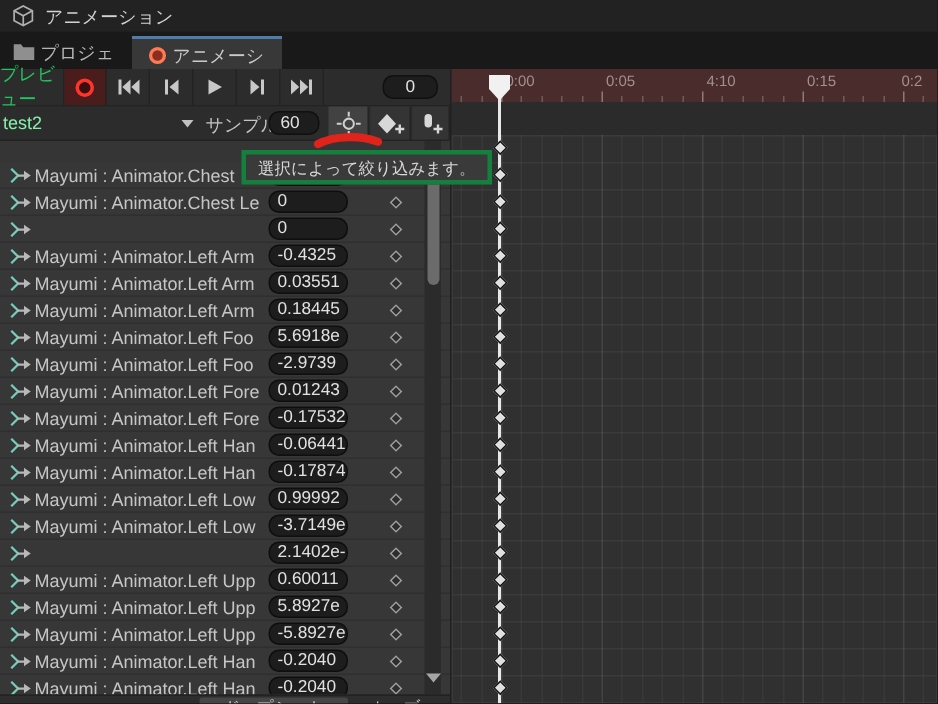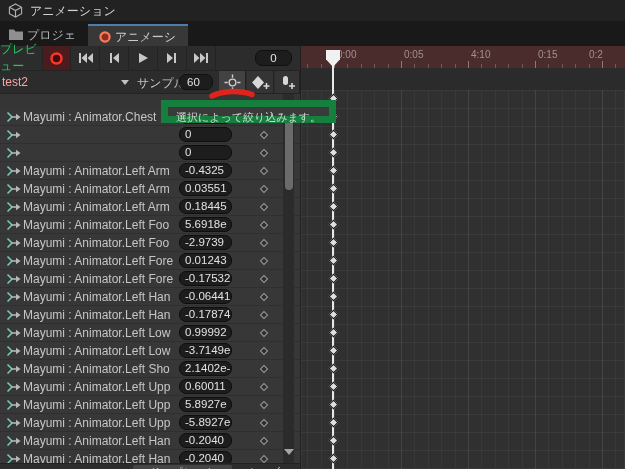--- a/index.html
+++ b/index.html
@@ -28,21 +28,21 @@
   #btn-record{left:43px;width:28px;background:#4a1c1c;}
   #btn-first{left:71px;width:29px;}
   #btn-prevkey{left:100px;width:29px;}
   #btn-play{left:129px;width:29px;}
   #btn-nextkey{left:158px;width:29px;}
   #btn-lastkey{left:187px;width:29px;}
   #framefield{position:absolute;left:255px;top:4px;width:37px;height:16px;background:#1d1d1d;
       border:1px solid #101010;border-radius:7px;color:#e2e2e2;text-align:center;line-height:14px;font-size:11.5px;}
   
   #tb2{left:0;top:71px;width:300px;height:23px;background:#2c2c2c;border-bottom:1px solid #232323;}
-  #clipname{position:absolute;left:2px;top:4px;color:#fca5a5;}
+  #clipname{position:absolute;left:2px;top:4px;color:#86efac;}
   #clip-arrow{position:absolute;left:121px;top:9px;width:0;height:0;border-left:4px solid transparent;border-right:4px solid transparent;border-top:5px solid #c2c2c2;}
   #samplelabel{position:absolute;left:137px;top:4px;color:#c4c4c4;}
   #samplefield{position:absolute;left:179px;top:3px;width:34px;height:16px;background:#1d1d1d;border:1px solid #101010;border-radius:7px;color:#e2e2e2;line-height:14px;padding-left:7px;font-size:11.5px;}
   .tbtn2{position:absolute;top:0;height:22px;display:flex;align-items:center;justify-content:center;border-right:1px solid #232323;background:#343434;}
   #btn-filter{left:219px;width:27px;background:#424242;}
   #btn-addkey{left:247px;width:27px;}
   #btn-addevent{left:275px;width:25px;}
   
   #plist{left:0;top:94px;width:300px;height:369px;background:#353535;overflow:hidden;}
   .prow{position:absolute;left:0;width:300px;height:18px;background:#373737;border-bottom:1px solid #2f2f2f;}
@@ -61,21 +61,21 @@
   .tick-major{position:absolute;top:15px;width:1px;height:7px;background:#8d7b7b;}
   .tick-label{position:absolute;top:3px;font-size:10px;color:#a29090;white-space:nowrap;}
   .trow{position:absolute;left:0;width:324px;height:19px;background:#303030;border:1px solid #3a3a3a;}
   .gline{position:absolute;top:44px;height:379px;width:1px;background:rgba(255,255,255,0.045);}
   .gline.major{background:rgba(255,255,255,0.095);}
   #playline{position:absolute;left:31px;top:12px;width:2px;height:411px;background:#e8e8e8;z-index:8;}
   #playhead{position:absolute;left:25px;top:4px;width:14px;height:17px;background:#f1f1f1;z-index:9;
      clip-path:polygon(0 0,100% 0,100% 55%,50% 100%,0 55%);}
   .kf{position:absolute;width:7px;height:7px;background:#e0e0e0;border:1px solid #161616;transform:rotate(45deg);z-index:10;}
   
-  #tooltip{left:161px;top:100px;height:23px;background:#3a3a3a;border:7px solid #15803d;color:#d8d8d8;
+  #tooltip{left:161px;top:100px;height:23px;background:#3a3a3a;border:3px solid #15803d;color:#d8d8d8;
      font-size:11px;line-height:21px;padding:0 8px;white-space:nowrap;z-index:50;}
   
   #scribble{left:209px;top:86px;z-index:60;}
   
   #bottombar{left:0;top:463px;width:300px;height:6px;background:#2d2d2d;border-top:1px solid #222;z-index:20;}
   .bbtn{position:absolute;top:465px;height:16px;font-size:11px;color:#cfcfcf;text-align:center;line-height:14px;z-index:21;}
   #btn-dopesheet{left:133px;width:99px;background:#464646;border-radius:2px;}
   #btn-curves{left:236px;width:55px;}
   svg{display:block;}
 </style>
@@ -221,21 +221,21 @@
         <div class="tick-minor" style="left: 193.8px;"></div>
         <div class="tick-minor" style="left: 207.2px;"></div>
         <div class="tick-minor" style="left: 220.6px;"></div>
         <div class="tick-major" style="left: 234px;"></div>
         <div class="tick-label" style="left: 237px;">0:15</div>
         <div class="tick-minor" style="left: 247.4px;"></div>
         <div class="tick-minor" style="left: 260.8px;"></div>
         <div class="tick-minor" style="left: 274.2px;"></div>
         <div class="tick-minor" style="left: 287.6px;"></div>
         <div class="tick-major" style="left: 301px;"></div>
-        <div class="tick-label" style="left: 288px;">0:2</div>
+        <div class="tick-label" style="left: 300px;">0:2</div>
         <div class="tick-minor" style="left: 314.4px;"></div>
       </div>
     <div id="playline"></div>
     <div id="playhead"></div>
   <div class="trow" style="top: 44px;"></div>
       <div class="trow" style="top: 62px;"></div>
       <div class="trow" style="top: 80px;"></div>
       <div class="trow" style="top: 98px;"></div>
       <div class="trow" style="top: 116px;"></div>
       <div class="trow" style="top: 134px;"></div>
@@ -315,20 +315,21 @@
         <span class="ptoggle"></span>
       </div>
       <div class="prow" style="top: 32px;">
         <span class="picon">
           <svg width="15" height="12" viewBox="0 0 15 12" fill="none">
             <path d="M1.5 1.5 L6 6 L1.5 10.5" stroke="#74cdbd" stroke-width="1.5"></path>
             <path d="M5.5 6 H10.5" stroke="#b8b8b8" stroke-width="1.5"></path>
             <path d="M10 2.8 L14.5 6 L10 9.2 Z" fill="#b8b8b8"></path>
           </svg>
         </span>
+        <span class="plabel">Mayumi : Animator.Chest Le</span>
         <span class="pfield">0</span>
         <span class="ptoggle"></span>
       </div>
       <div class="prow" style="top: 50px;">
         <span class="picon">
           <svg width="15" height="12" viewBox="0 0 15 12" fill="none">
             <path d="M1.5 1.5 L6 6 L1.5 10.5" stroke="#74cdbd" stroke-width="1.5"></path>
             <path d="M5.5 6 H10.5" stroke="#b8b8b8" stroke-width="1.5"></path>
             <path d="M10 2.8 L14.5 6 L10 9.2 Z" fill="#b8b8b8"></path>
           </svg>
@@ -469,21 +470,20 @@
         <span class="ptoggle"></span>
       </div>
       <div class="prow" style="top: 266px;">
         <span class="picon">
           <svg width="15" height="12" viewBox="0 0 15 12" fill="none">
             <path d="M1.5 1.5 L6 6 L1.5 10.5" stroke="#74cdbd" stroke-width="1.5"></path>
             <path d="M5.5 6 H10.5" stroke="#b8b8b8" stroke-width="1.5"></path>
             <path d="M10 2.8 L14.5 6 L10 9.2 Z" fill="#b8b8b8"></path>
           </svg>
         </span>
-        <span class="plabel">Mayumi : Animator.Left Sho</span>
         <span class="pfield">2.1402e-</span>
         <span class="ptoggle"></span>
       </div>
       <div class="prow" style="top: 284px;">
         <span class="picon">
           <svg width="15" height="12" viewBox="0 0 15 12" fill="none">
             <path d="M1.5 1.5 L6 6 L1.5 10.5" stroke="#74cdbd" stroke-width="1.5"></path>
             <path d="M5.5 6 H10.5" stroke="#b8b8b8" stroke-width="1.5"></path>
             <path d="M10 2.8 L14.5 6 L10 9.2 Z" fill="#b8b8b8"></path>
           </svg>

